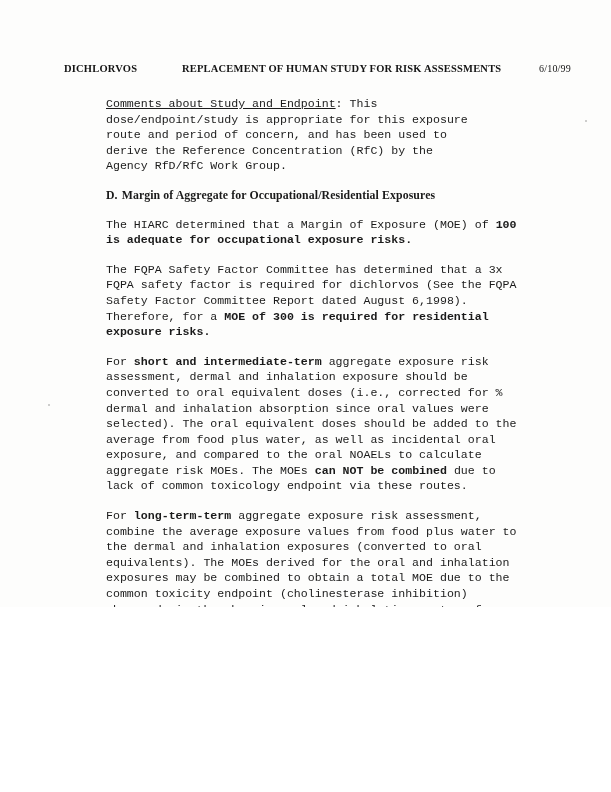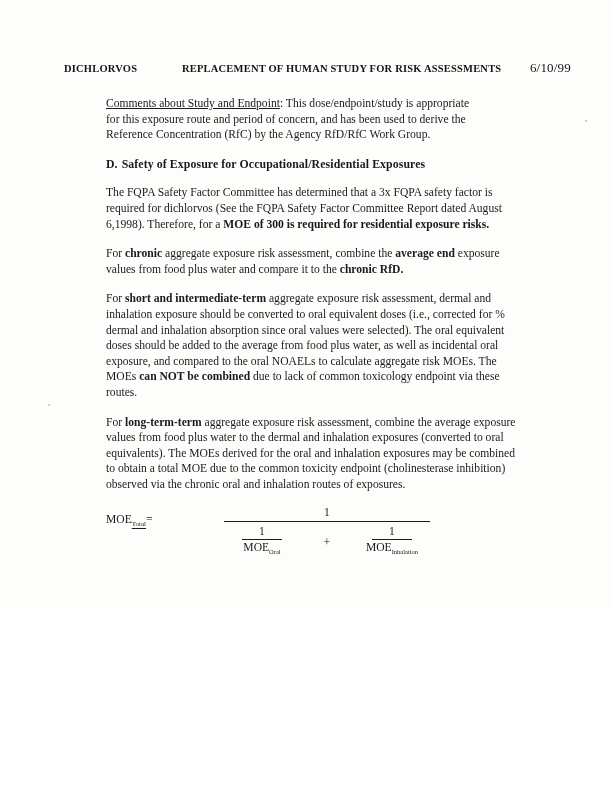--- a/index.html
+++ b/index.html
@@ -26,34 +26,35 @@
     right: 40px;
     display: flex;
     align-items: baseline;
     font-size: 10.5px;
     letter-spacing: 0.2px;
     font-weight: bold;
     color: #141414;
   }
   .hdr-chem { width: 118px; flex: none; }
   .hdr-title { flex: 1 1 auto; white-space: nowrap; margin-top: 7px; }
-  .hdr-date { flex: none; font-weight: normal; font-size: 13px; padding-left: 14px; }
+  .hdr-date { flex: none; font-weight: normal; font-size: 10px; padding-left: 14px; }
 
   
   .body-col {
     position: absolute;
     top: 96px;
     left: 106px;
     width: 412px;
     font-size: 11.6px;
     line-height: 15.6px;
   }
   p.para {
     margin: 0 0 14px 0;
     text-align: left;
+    font-family: Liberation Mono, monospace;
   }
   .indent-block {
     margin-left: 42px;
     width: 372px;
   }
   .b { font-weight: bold; }
   .u { text-decoration: underline; }
 
   h3.sec-head {
     margin: 0 0 13px 0;
@@ -166,33 +167,33 @@
     <span class="hdr-date">6/10/99</span>
   </div>
 
   <div class="body-col">
 
     <p class="para indent-block">
       <span class="u">Comments about Study and Endpoint</span><span>:</span><span>  This dose/endpoint/study is appropriate for this exposure route and period of concern, and has been used to derive the Reference Concentration (RfC) by the Agency RfD/RfC Work Group.</span>
     </p>
 
     <h3 class="sec-head">
-      <span class="lbl">D.</span><span>Safety of Exposure for Occupational/Residential Exposures</span>
+      <span class="lbl">D.</span><span>Margin of Aggregate for Occupational/Residential Exposures</span>
     </h3>
 
+    <p class="para">
+      <span>The HIARC determined that a Margin of Exposure (MOE) of </span><span class="b">100 is adequate for occupational exposure risks.</span>
+    </p>
 
     <p class="para">
       <span>The FQPA Safety Factor Committee has determined that a 3x FQPA safety factor is required for dichlorvos (See the FQPA Safety Factor Committee Report dated August 6,1998).  Therefore, for a </span><span class="b">MOE of 300 is required for residential exposure risks.</span>
     </p>
 
 
 
-    <p class="para">
-      <span>For </span><span class="b">chronic</span><span> aggregate exposure risk assessment, combine the </span><span class="b">average end</span><span> exposure values from food plus water and compare it to the </span><span class="b">chronic RfD.</span><span></span>
-    </p>
 
     <p class="para">
       <span>For </span><span class="b">short and intermediate-term</span><span> aggregate exposure risk assessment, dermal and inhalation exposure should be converted to oral equivalent doses (i.e., corrected for % dermal and inhalation absorption since oral values were selected).  The oral equivalent doses should be added to the average from food plus water, as well as incidental oral exposure, and compared to the oral NOAELs to calculate aggregate risk MOEs.  The MOEs </span><span class="b">can NOT be combined</span><span> due to lack of common toxicology endpoint via these routes.</span>
     </p>
 
     <p class="para">
       <span>For </span><span class="b">long-term-term</span><span> aggregate exposure risk assessment, combine the average exposure values from food plus water to the dermal and inhalation exposures (converted to oral equivalents).  The MOEs derived for the oral and inhalation exposures may be combined to obtain a total MOE due to the common toxicity endpoint (cholinesterase inhibition) observed via the chronic oral and inhalation routes of exposures.</span>
     </p>
 
     <div class="formula">

